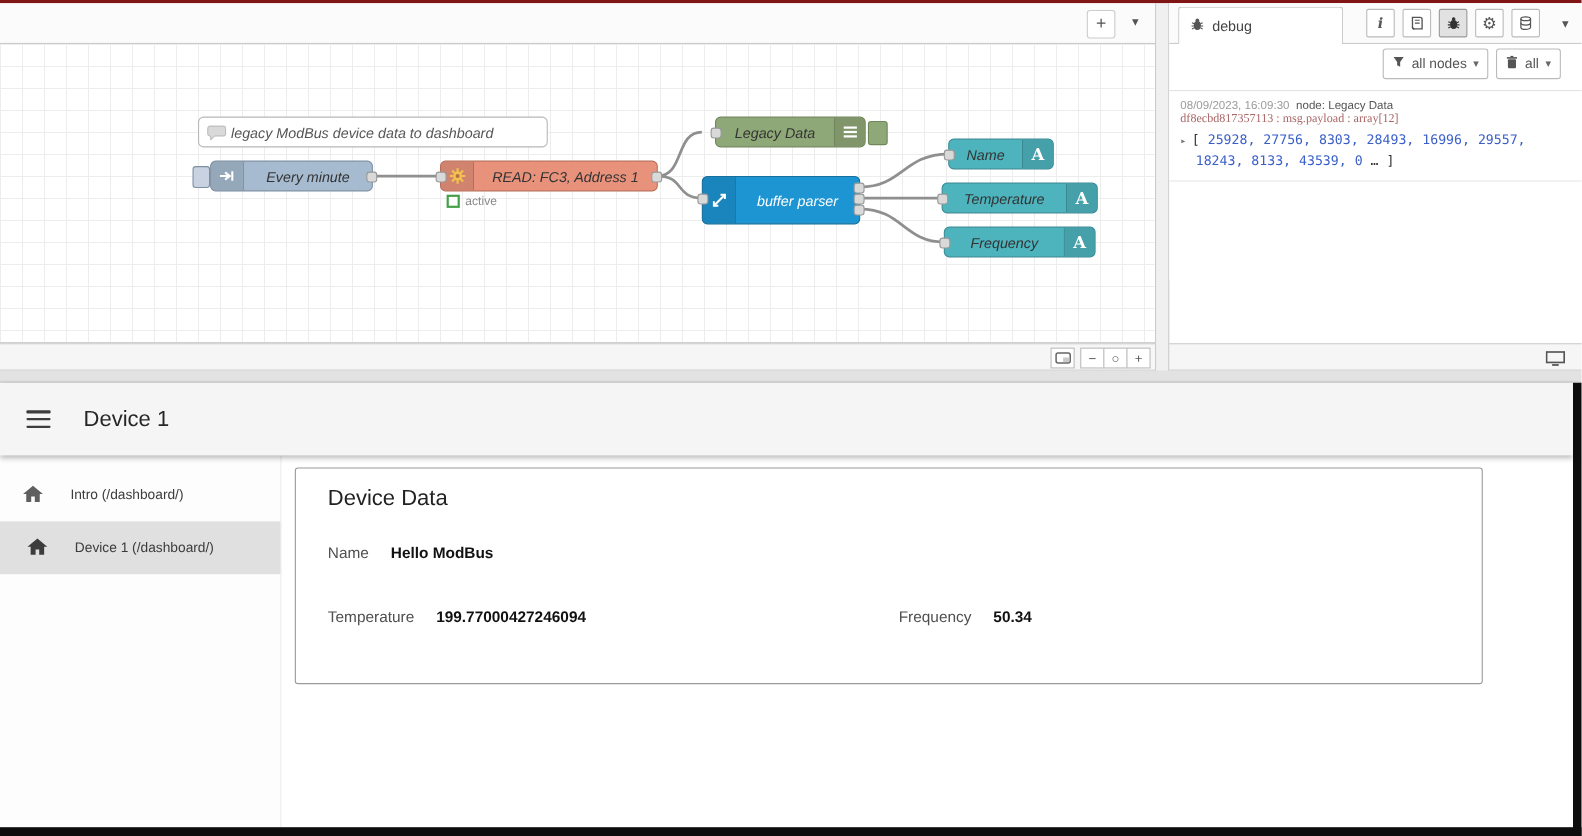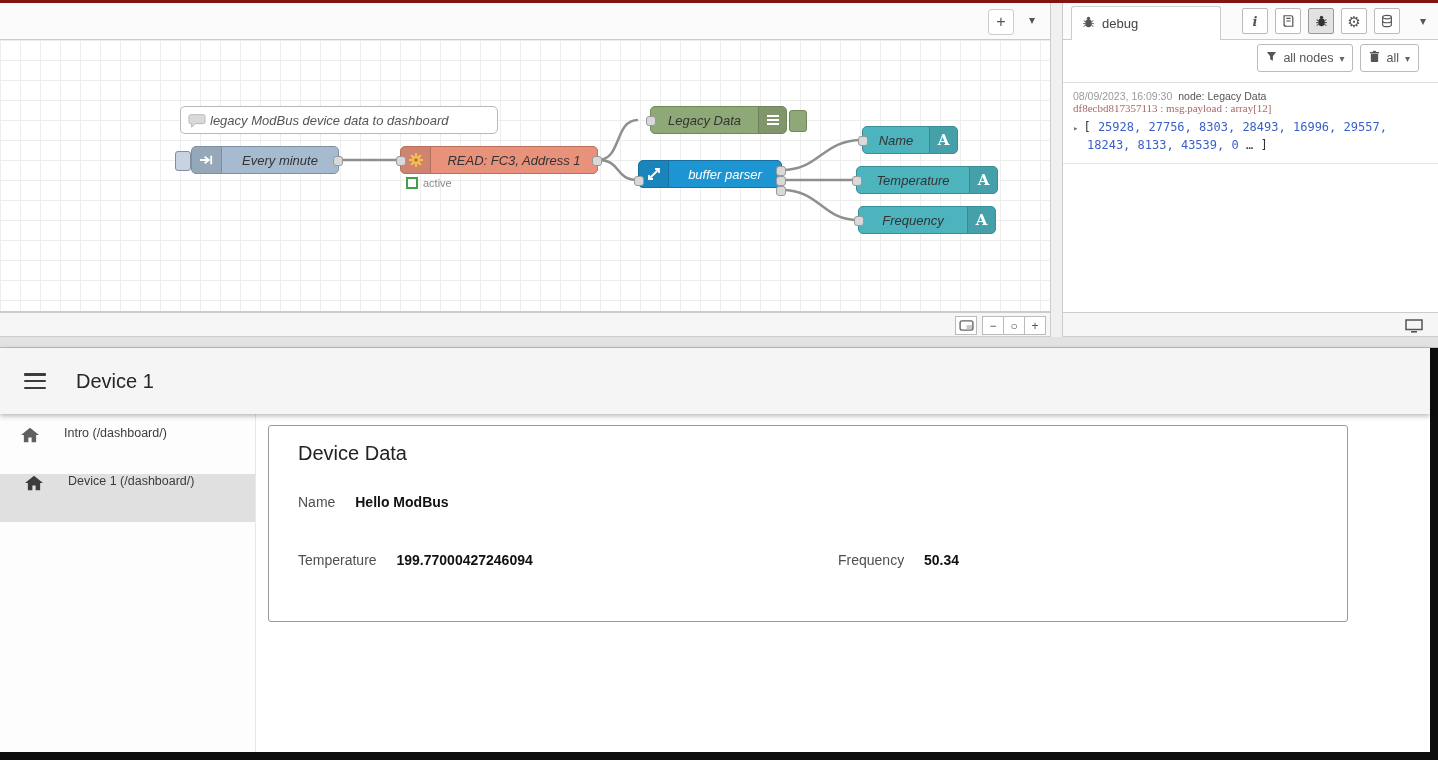--- a/index.html
+++ b/index.html
@@ -104,32 +104,32 @@
   .dashboard{position:absolute;left:0;top:348px;width:1438px;height:412px;background:#fff;}
   .dash-header{position:absolute;left:0;top:0;width:1430px;height:66px;background:#f5f5f5;
                box-shadow:0 2px 5px rgba(0,0,0,0.28);display:flex;align-items:center;gap:30px;
                padding-left:24px;box-sizing:border-box;z-index:3;}
   .hamburger{width:22px;height:16px;display:flex;flex-direction:column;justify-content:space-between;cursor:pointer;}
   .hamburger span{display:block;height:2.5px;background:#3c3c3c;border-radius:1px;}
   .dash-title{font-size:20px;color:#262626;}
 
   .dash-sidebar{position:absolute;left:0;top:66px;width:256px;height:338px;background:#fdfdfd;
                 border-right:1px solid #e8e8e8;box-sizing:border-box;padding-top:12px;}
-  .dash-item{height:48px;display:flex;align-items:flex-start;gap:24px;padding-left:20px;font-size:12.5px;
+  .dash-item{height:48px;display:flex;align-items:center;gap:24px;padding-left:20px;font-size:12.5px;
              color:#3c3c3c;cursor:pointer;}
   .dash-item.selected{background:#e0e0e0;padding-left:24px;}
 
   .dash-main{position:absolute;left:256px;top:66px;width:1174px;height:338px;background:#fff;}
   .card{position:absolute;left:12px;top:11px;width:1080px;height:197px;background:#fff;
         border:1px solid #9a9a9a;border-radius:3px;box-sizing:border-box;}
   .card-title{position:absolute;left:29px;top:16px;font-size:20px;color:#222;}
   .field-row{position:absolute;left:29px;right:29px;font-size:14px;color:#4f4f4f;}
   .row1{top:68px;} .row2{top:126px;}
   .field-value{font-weight:bold;color:#111;margin-left:16px;}
-  .freq-group{position:absolute;left:540px;top:0;}
+  .freq-group{position:absolute;left:519px;top:0;}
 
   .frame-bottom{position:absolute;left:0;top:752px;width:1438px;height:8px;background:#0d0d0d;}
   .frame-right{position:absolute;left:1430px;top:348px;width:8px;height:412px;background:#0d0d0d;}
 </style>
 </head>
 <body>
 
 <div class="page">
 
   <div class="top-accent"></div>
@@ -201,21 +201,21 @@
               <rect x="1" y="1" width="12" height="2"></rect>
               <rect x="1" y="5" width="12" height="2"></rect>
               <rect x="1" y="9" width="12" height="2"></rect>
             </g>
           </svg>
       </span>
       <span class="port in"></span>
       <span class="debug-toggle"></span>
     </div>
 
-    <div class="node buffer-node" style="left:638px;top:120px;width:144px;height:28px">
+    <div class="node buffer-node" style="left:638px;top:120px;width:144px;height:44px">
       <span class="icon-box ib-left">
         <svg width="14" height="14" viewBox="0 0 14 14">
             <path d="M2 12 L12 2" stroke="#fff" stroke-width="1.8" fill="none"></path>
             <path d="M8 2 H12 V6" stroke="#fff" stroke-width="1.8" fill="none"></path>
             <path d="M6 12 H2 V8" stroke="#fff" stroke-width="1.8" fill="none"></path>
           </svg>
       </span>
       <span class="label">buffer parser</span>
       <span class="port in" style="top:15px"></span>
       <span class="port out" style="top:5px"></span>

